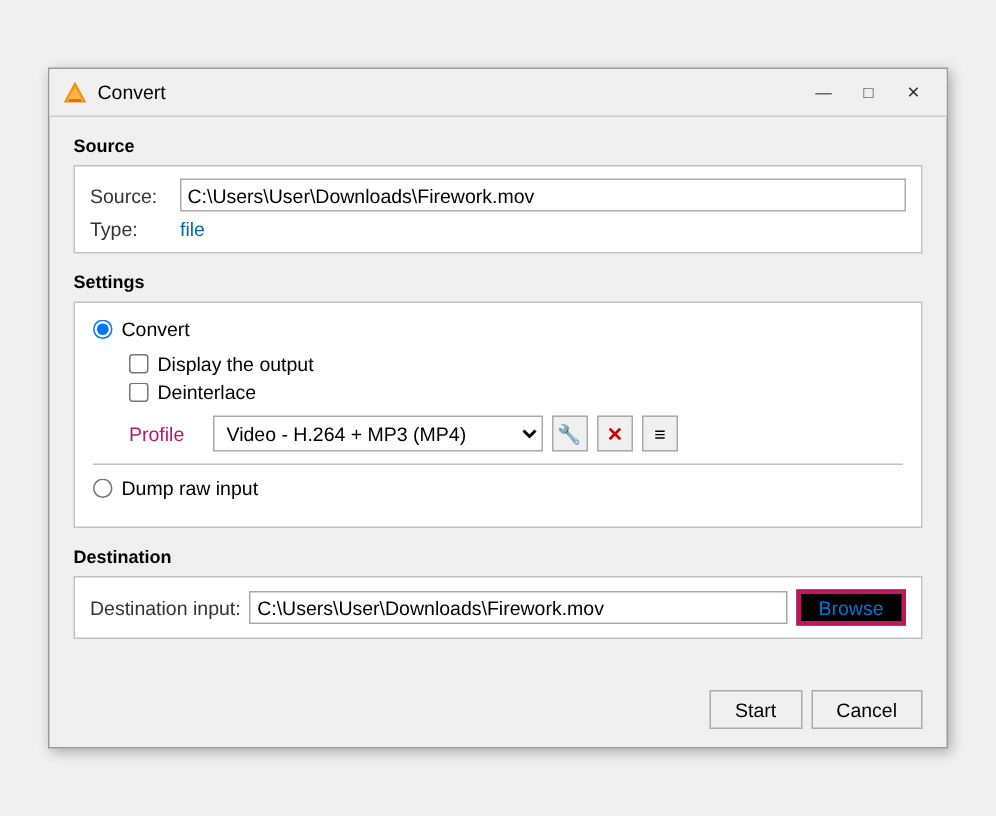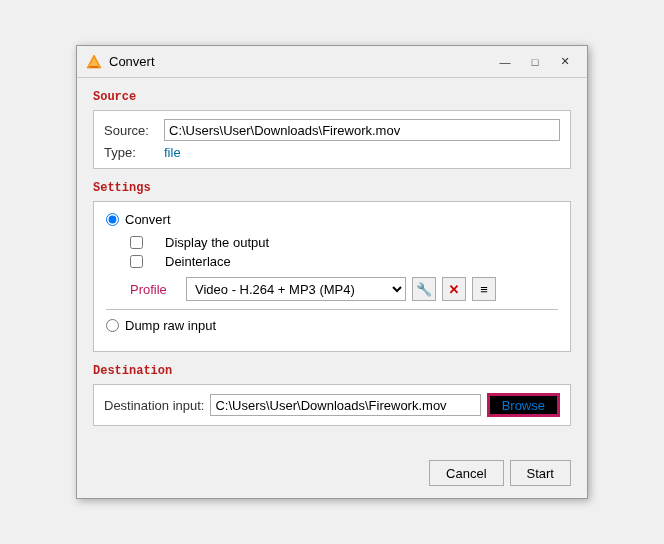--- a/index.html
+++ b/index.html
@@ -14,21 +14,21 @@
       background: #f0f0f0;
       display: flex;
       justify-content: center;
       align-items: center;
       width: 664px;
       height: 544px;
       overflow: hidden;
     }
 
     .window {
-      width: 512px;
+      width: 600px;
       background: #f0f0f0;
       border: 1px solid #999;
       box-shadow: 2px 2px 8px rgba(0,0,0,0.3);
     }
 
     .titlebar {
       background: #f0f0f0;
       height: 32px;
       display: flex;
       align-items: center;
@@ -78,23 +78,22 @@
       padding: 12px 16px;
     }
 
     .section {
       margin-bottom: 12px;
     }
 
     .section-label {
       font-size: 12px;
       font-weight: 600;
-      color: #b91c1c;
+      color: #000000;
       margin-bottom: 6px;
-      font-family: Liberation Mono, monospace;
     }
 
     .section-body {
       background: white;
       border: 1px solid #c0c0c0;
       padding: 8px 10px;
     }
 
     .form-row {
       display: flex;
@@ -168,21 +167,20 @@
       margin-bottom: 4px;
     }
 
     .checkbox-input {
       margin: 0;
       cursor: pointer;
     }
 
     .checkbox-label {
       cursor: pointer;
-      margin-left: 16px;
     }
 
     .profile-row {
       display: flex;
       align-items: center;
       gap: 6px;
       padding-left: 24px;
       margin-bottom: 8px;
     }
 
@@ -368,16 +366,16 @@
           <span class="dest-label">Destination input:</span>
           <input class="dest-input" type="text" value="C:\Users\User\Downloads\Firework.mov" style="">
           <button class="browse-btn">Browse</button>
         </div>
       </div>
     </div>
 
   </div>
 
   <div class="footer">
+    <button class="footer-btn">Start</button>
     <button class="footer-btn">Cancel</button>
-    <button class="footer-btn">Start</button>
   </div>
 </div>
 
 </body></html>

